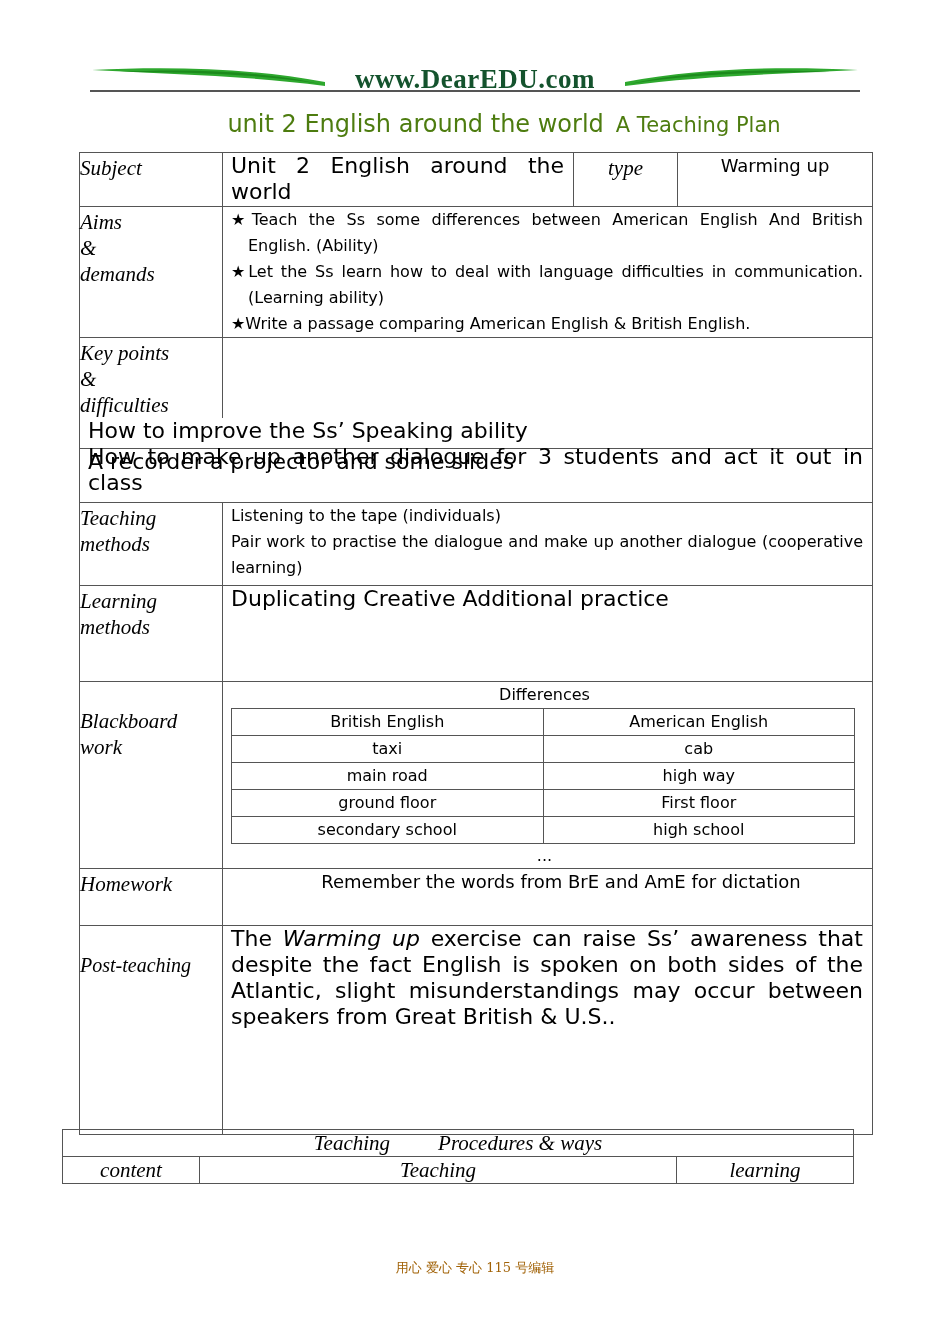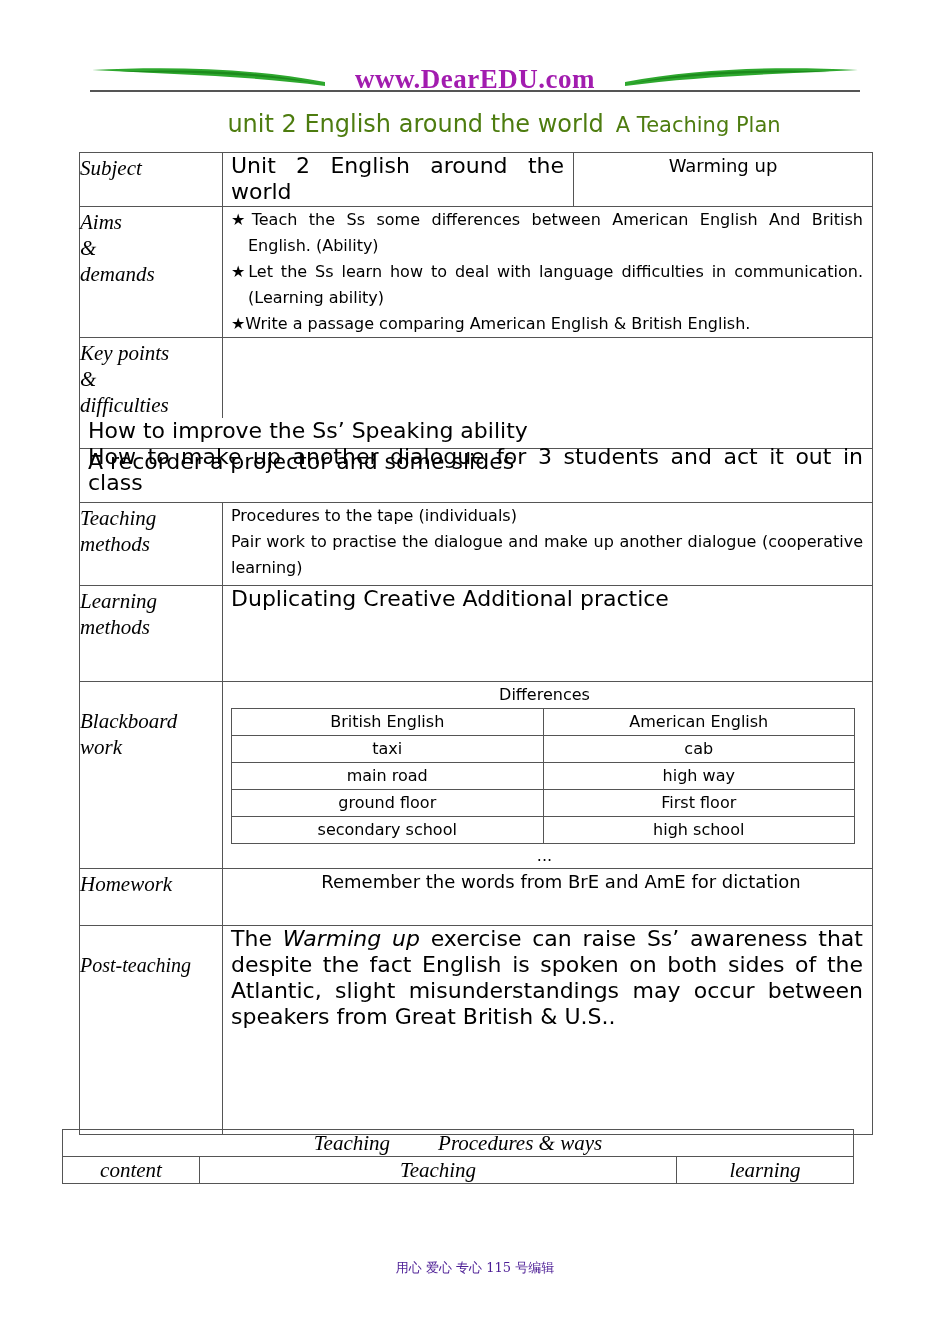--- a/index.html
+++ b/index.html
@@ -2,21 +2,21 @@
 <html><head>
 <meta charset="utf-8">
 <style>
   html, body { margin:0; padding:0; background:#ffffff; }
   body { width:950px; height:1344px; position:relative; overflow:hidden; color:#000; }
 
   
   .banner { position:absolute; left:90px; top:62px; width:770px; height:34px; }
   .banner svg { position:absolute; left:0; top:0; }
   .banner .logo { position:absolute; left:0; right:0; top:2px; text-align:center;
-    font-family:"Liberation Serif","DejaVu Serif",serif; font-weight:bold; font-size:27px; color:#a21caf; letter-spacing:0.5px; }
+    font-family:"Liberation Serif","DejaVu Serif",serif; font-weight:bold; font-size:27px; color:#14532d; letter-spacing:0.5px; }
   .banner .rule { position:absolute; left:0; right:0; top:28px; height:2px; background:#555; }
 
   .doc-title { position:absolute; left:0; right:0; top:110px; text-align:center;
     font-family:"DejaVu Sans","Liberation Sans",sans-serif; font-size:24px; color:#4d7c0f; padding-left:58px; }
   .doc-title .sub { font-size:21px; margin-left:12px; }
 
   
   .grid { position:absolute; left:79px; width:792px; border:1px solid #555; border-bottom:none; }
   .row { position:relative; border-bottom:1px solid #555; display:flex; }
   .lbl { width:143px; border-right:1px solid #555; flex:none; font-family:"Liberation Serif","DejaVu Serif",serif; font-style:italic; font-size:21px; line-height:26px; padding-top:2px; box-sizing:border-box; }
@@ -42,21 +42,21 @@
   
   .proc { position:absolute; left:62px; width:792px;border-radius:18px; }
   .proc .p-head { height:26px; border:1px solid #555; border-bottom:1px solid #555; text-align:center; font-family:"Liberation Serif","DejaVu Serif",serif; font-style:italic; font-size:21px; line-height:26px; }
   .proc .p-head span + span { margin-left:48px; }
   .proc .p-cols { display:flex; height:26px; border:1px solid #555; border-top:none; font-family:"Liberation Serif","DejaVu Serif",serif; font-style:italic; font-size:21px; line-height:26px; }
   .proc .p-cols div { text-align:center; }
   .proc .c1 { width:136px; border-right:1px solid #555; }
   .proc .c2 { width:476px; border-right:1px solid #555; }
   .proc .c3 { flex:1; }
 
-  .footer { position:absolute; left:0; right:0; top:1259px; text-align:center; font-family:"DejaVu Serif","Liberation Serif",serif; font-size:13px; color:#4c1d95; }
+  .footer { position:absolute; left:0; right:0; top:1259px; text-align:center; font-family:"DejaVu Serif","Liberation Serif",serif; font-size:13px; color:#a16207; }
 </style>
 </head>
 <body>
 
 <div class="banner">
   <svg width="770" height="34">
     <path d="M2 8 C 80 4, 160 6, 235 20 L 235 24 C 160 14, 80 12, 2 8 Z" fill="#2ea82e"></path>
     <path d="M30 10 C 100 6, 180 10, 230 22 C 170 12, 100 10, 30 10 Z" fill="#1c8a1c"></path>
     <path d="M768 8 C 690 4, 610 6, 535 20 L 535 24 C 610 14, 690 12, 768 8 Z" fill="#2ea82e"></path>
     <path d="M740 10 C 670 6, 590 10, 540 22 C 600 12, 670 10, 740 10 Z" fill="#1c8a1c"></path>
@@ -67,20 +67,21 @@
 
 <div class="doc-title">
   <span>unit 2  English around the world</span><span class="sub">A Teaching Plan</span>
 </div>
 
 <div class="grid" style="top:152px;">
 
   <div class="row" style="height:53px;">
     <div class="lbl">Subject</div>
     <div class="subj-val just">Unit 2 English around the world</div>
+    <div class="type-lbl">type</div>
     <div class="type-val">Warming up</div>
   </div>
 
   <div class="row" style="height:130px;">
     <div class="lbl" style="padding-top:2px;">
       <div>Aims</div>
       <div>&amp;</div>
       <div>demands</div>
     </div>
     <div class="cell small">
@@ -105,21 +106,21 @@
   <div class="row" style="height:53px;">
     <div class="cell big" style="padding-top:0;">A recorder   a projector and some slides</div>
   </div>
 
   <div class="row" style="height:82px;">
     <div class="lbl" style="padding-top:2px;">
       <div>Teaching</div>
       <div>methods</div>
     </div>
     <div class="cell small">
-      <div>Procedures to the tape (individuals)</div>
+      <div>Listening to the tape (individuals)</div>
       <div class="just">Pair work to practise the dialogue and make up another dialogue (cooperative learning)</div>
     </div>
   </div>
 
   <div class="row" style="height:95px;">
     <div class="lbl">
       <div>Learning</div>
       <div>methods</div>
     </div>
     <div class="cell big">Duplicating   Creative   Additional practice</div>

